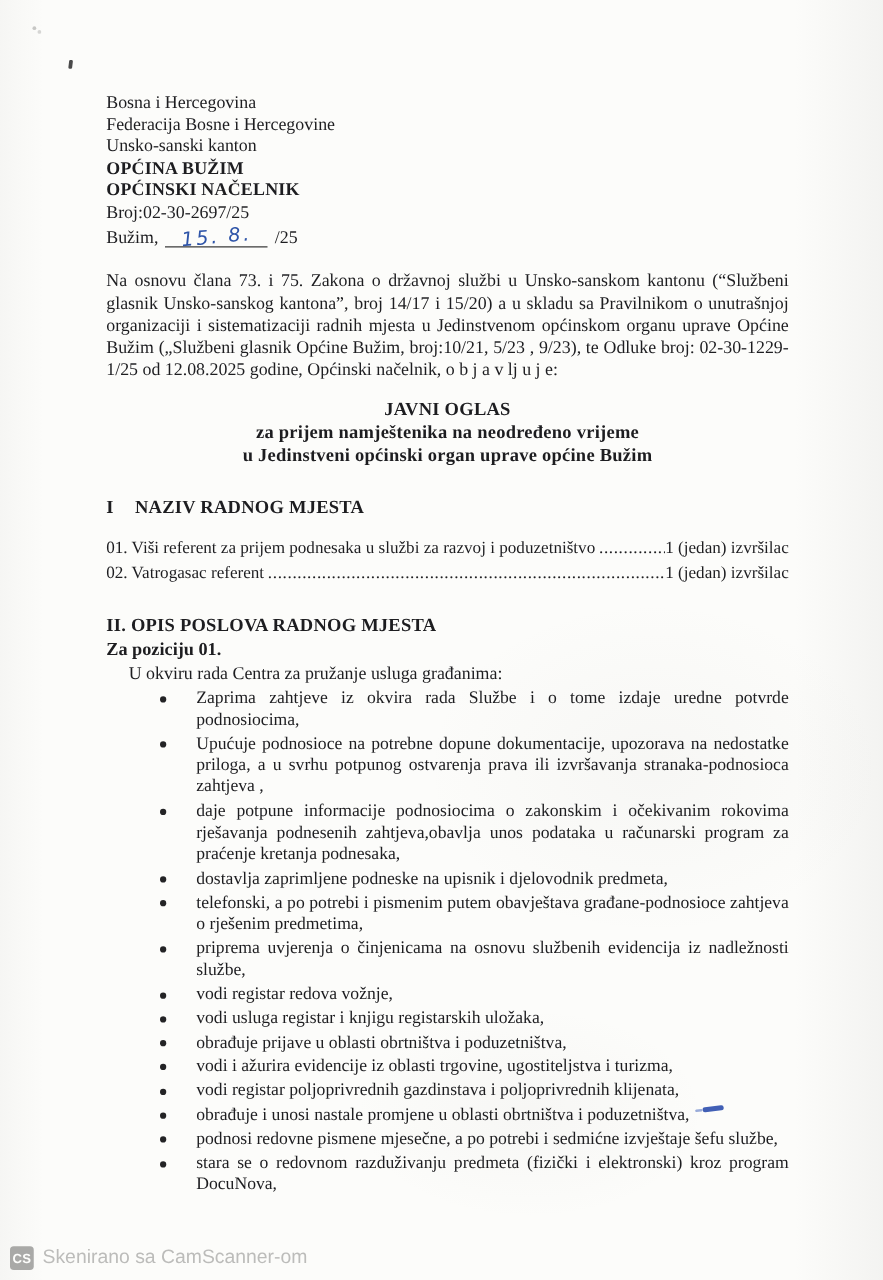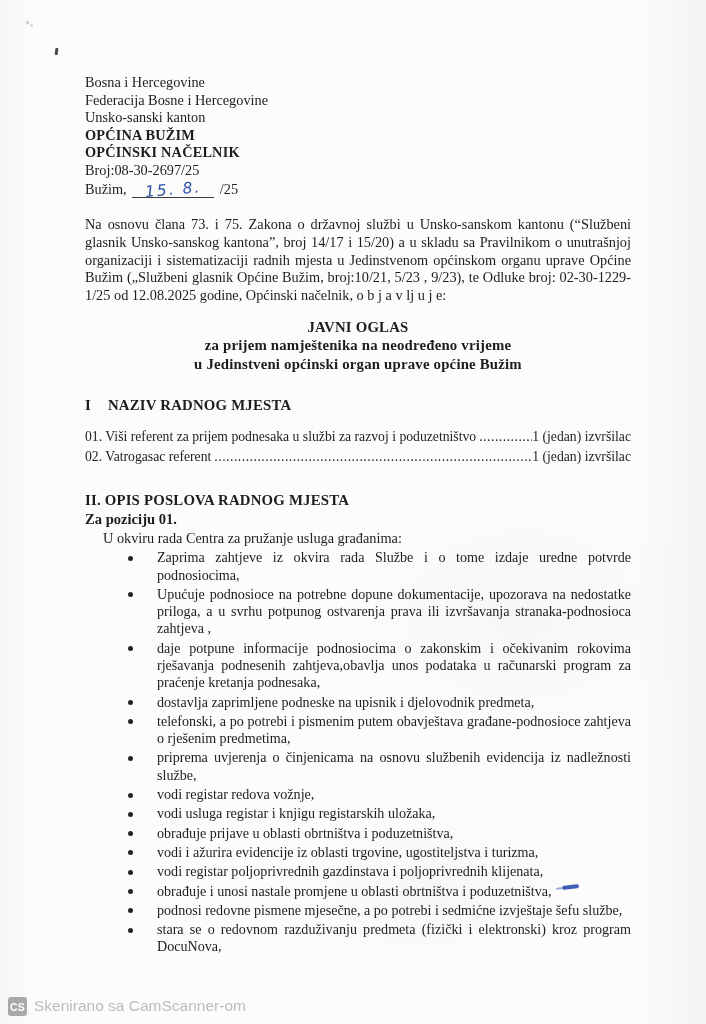--- a/index.html
+++ b/index.html
@@ -85,26 +85,26 @@
 <body>
 
 <div class="page">
 
   <div class="speck-1"></div>
   <div class="speck-2"></div>
 
   <div class="content">
 
     <div class="letterhead">
-      <div class="hdr-line">Bosna i Hercegovine</div>
+      <div class="hdr-line">Bosna i Hercegovina</div>
       <div class="hdr-line">Federacija Bosne i Hercegovine</div>
       <div class="hdr-line">Unsko-sanski kanton</div>
       <div class="hdr-line bold">OPĆINA BUŽIM</div>
       <div class="hdr-line bold">OPĆINSKI NAČELNIK</div>
-      <div class="hdr-line">Broj:08-30-2697/25</div>
+      <div class="hdr-line">Broj:02-30-2697/25</div>
       <div class="place-line">
         <span>Bužim,</span>
         <span class="hw-underline"><span class="hw-date">15. 8.</span></span>
         <span>/25</span>
       </div>
     </div>
 
     <p class="intro">Na osnovu člana 73. i 75.  Zakona o državnoj službi u Unsko-sanskom kantonu (“Službeni glasnik Unsko-sanskog kantona”, broj 14/17 i 15/20) a u skladu sa Pravilnikom o unutrašnjoj organizaciji i sistematizaciji radnih mjesta u Jedinstvenom općinskom organu uprave Općine Bužim („Službeni glasnik Općine Bužim, broj:10/21, 5/23 , 9/23), te Odluke broj: 02-30-1229-1/25 od 12.08.2025  godine, Općinski načelnik, o b j a v lj u j e:</p>
 
     <div class="title-block">

